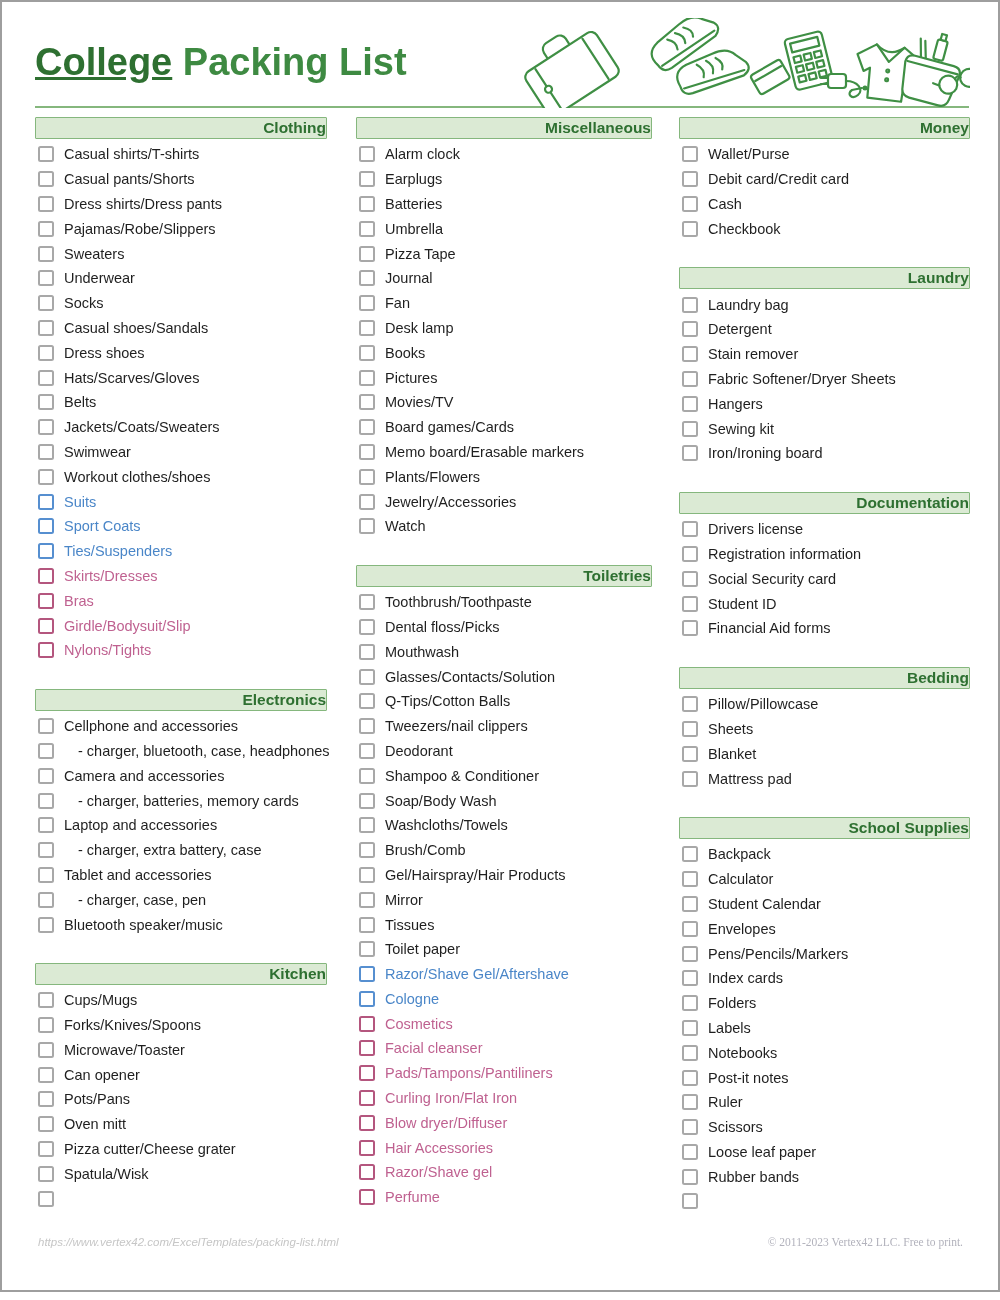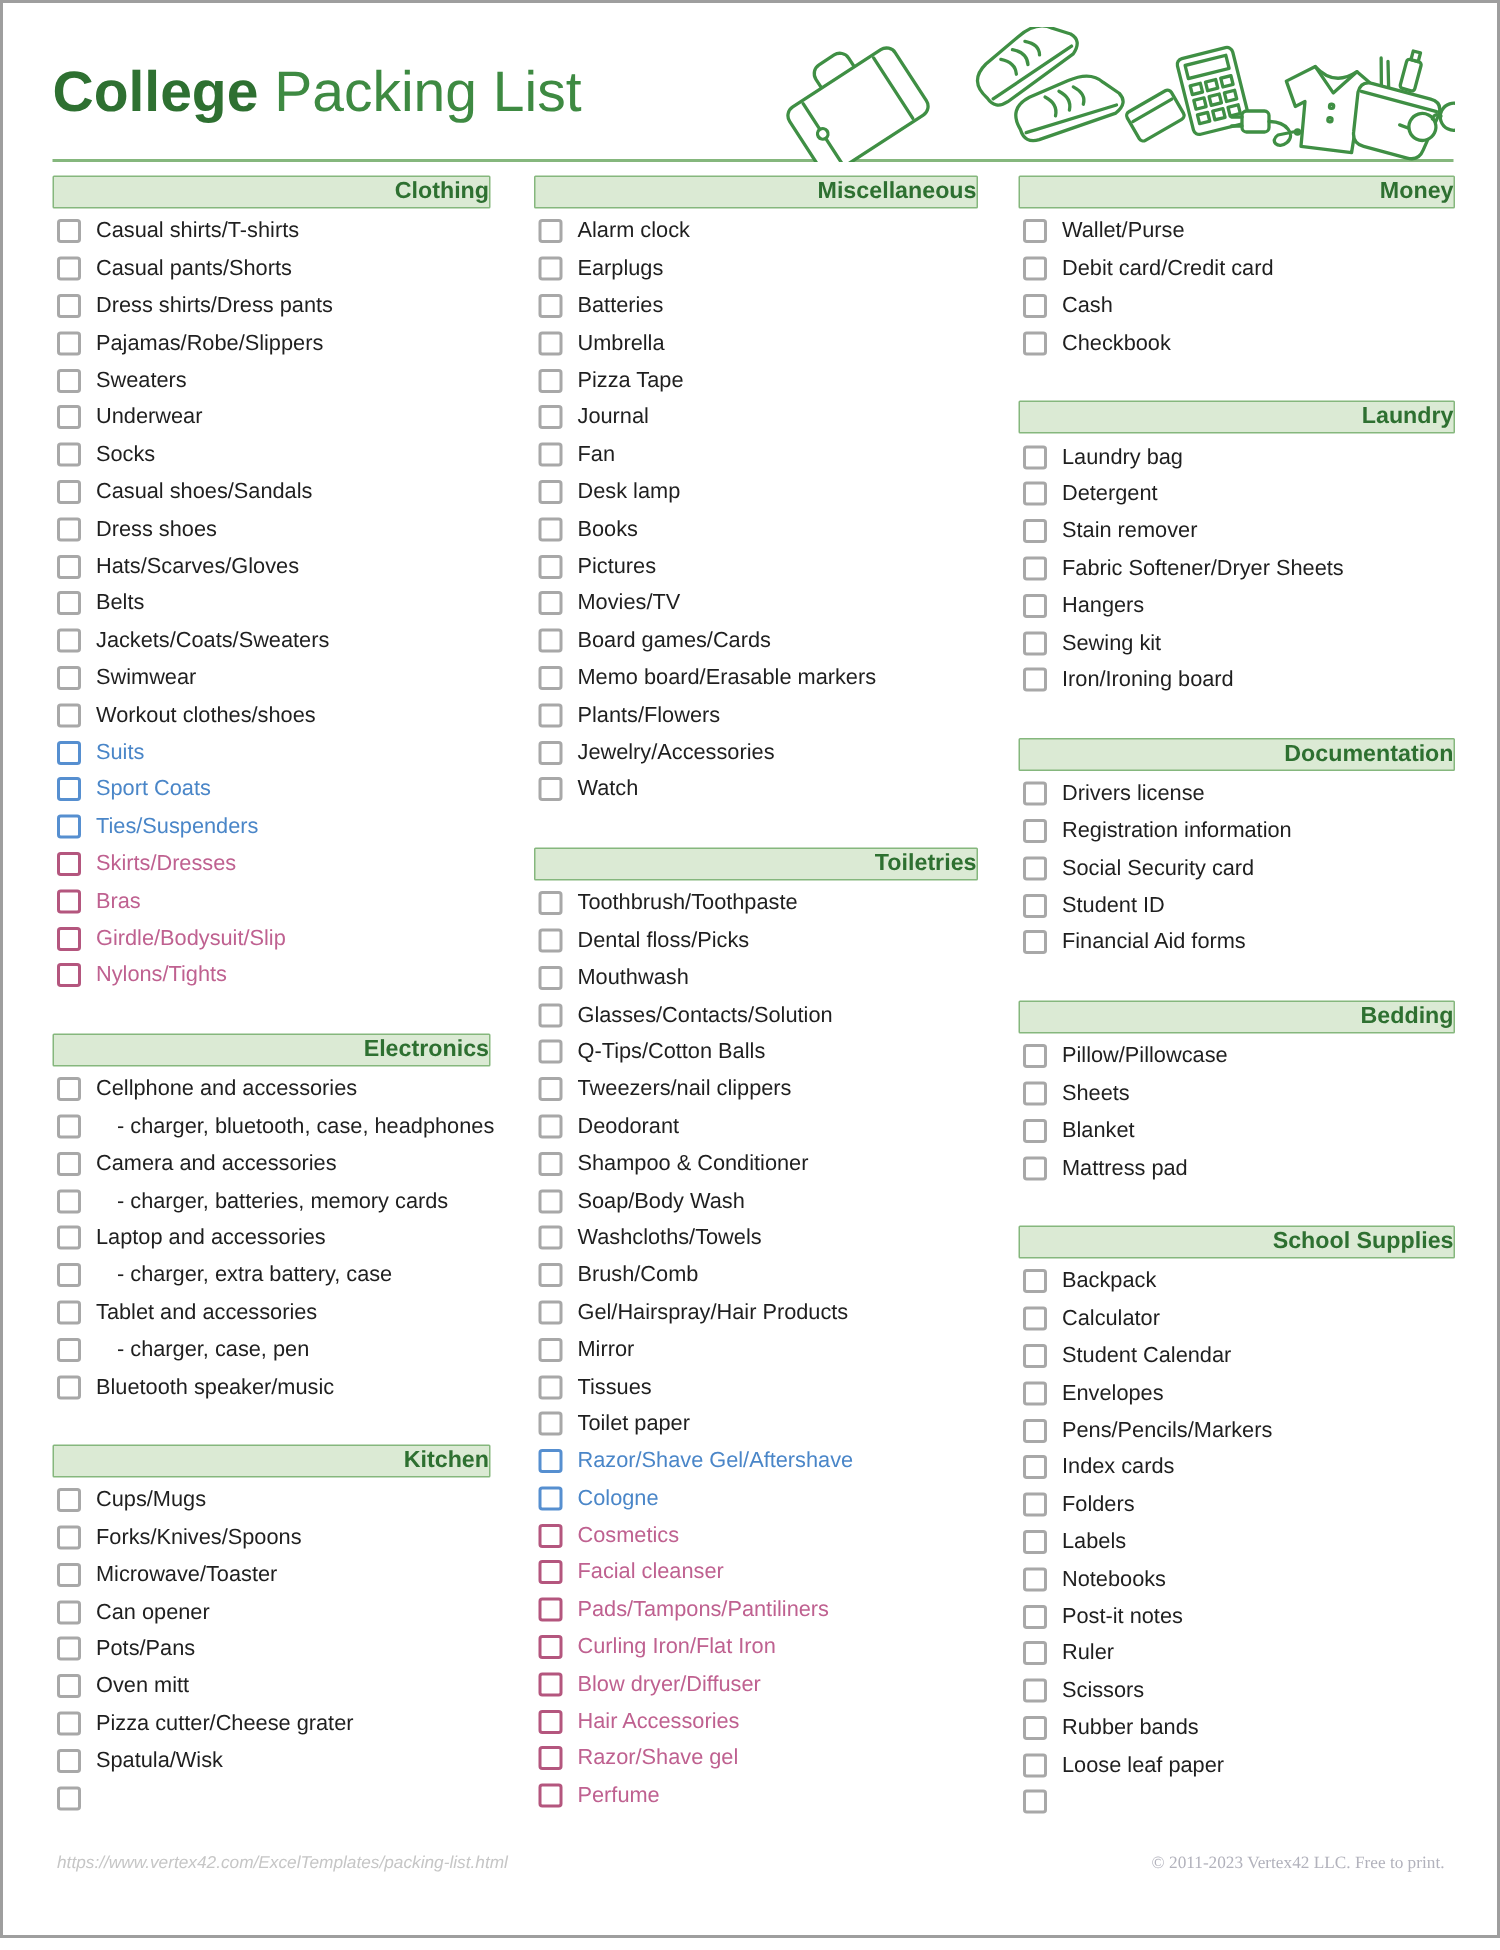--- a/index.html
+++ b/index.html
@@ -12,22 +12,22 @@
     --blue-text:#4a86c8;
     --pink-box:#b4567e;
     --pink-text:#bf6190;
     --ink:#1f1f1f;
   }
   html,body{margin:0;padding:0;background:#fff;}
   body{font-family:"Liberation Sans",sans-serif;}
   .page{position:relative;width:1000px;height:1292px;box-sizing:border-box;
         border:2px solid #9e9e9e;background:#fff;overflow:hidden;}
   .title{position:absolute;left:33px;top:40px;font-size:38px;line-height:1.1;white-space:pre;}
-  .title .bold{font-weight:bold;color:var(--green-dark);}
-  .title .rest{font-weight:400;color:var(--green-mid);}
+  .title .bold{font-weight:bold;color:var(--green-dark);text-decoration:underline;}
+  .title .rest{font-weight:700;color:var(--green-mid);}
   .rule{position:absolute;left:33px;top:104px;width:934px;height:2px;background:var(--hdr-border);}
   .illus{position:absolute;left:520px;top:16px;}
   .col{position:absolute;top:115px;}
   #col1{left:33px;width:292px;}
   #col2{left:354px;width:296px;}
   #col3{left:677px;width:291px;}
   .section{margin-top:26px;}
   .section:first-child{margin-top:0;}
   .sec-header{height:22px;box-sizing:border-box;line-height:19px;text-align:right;
     background:var(--hdr-bg);border:1.5px solid var(--hdr-border);border-radius:1px;
@@ -598,25 +598,25 @@
         <div class="item">
           <span class="checkbox"></span>
           <span class="label">Ruler</span>
         </div>
         <div class="item">
           <span class="checkbox"></span>
           <span class="label">Scissors</span>
         </div>
         <div class="item">
           <span class="checkbox"></span>
+          <span class="label">Loose leaf paper</span>
+        </div>
+        <div class="item">
+          <span class="checkbox"></span>
           <span class="label">Rubber bands</span>
-        </div>
-        <div class="item">
-          <span class="checkbox"></span>
-          <span class="label">Loose leaf paper</span>
         </div>
         <div class="item">
           <span class="checkbox"></span>
           <span class="label"></span>
         </div>
       </div>
     </div>
 
   <div class="footer-url">https://www.vertex42.com/ExcelTemplates/packing-list.html</div>
   <div class="footer-copy">© 2011-2023 Vertex42 LLC. Free to print.</div>

